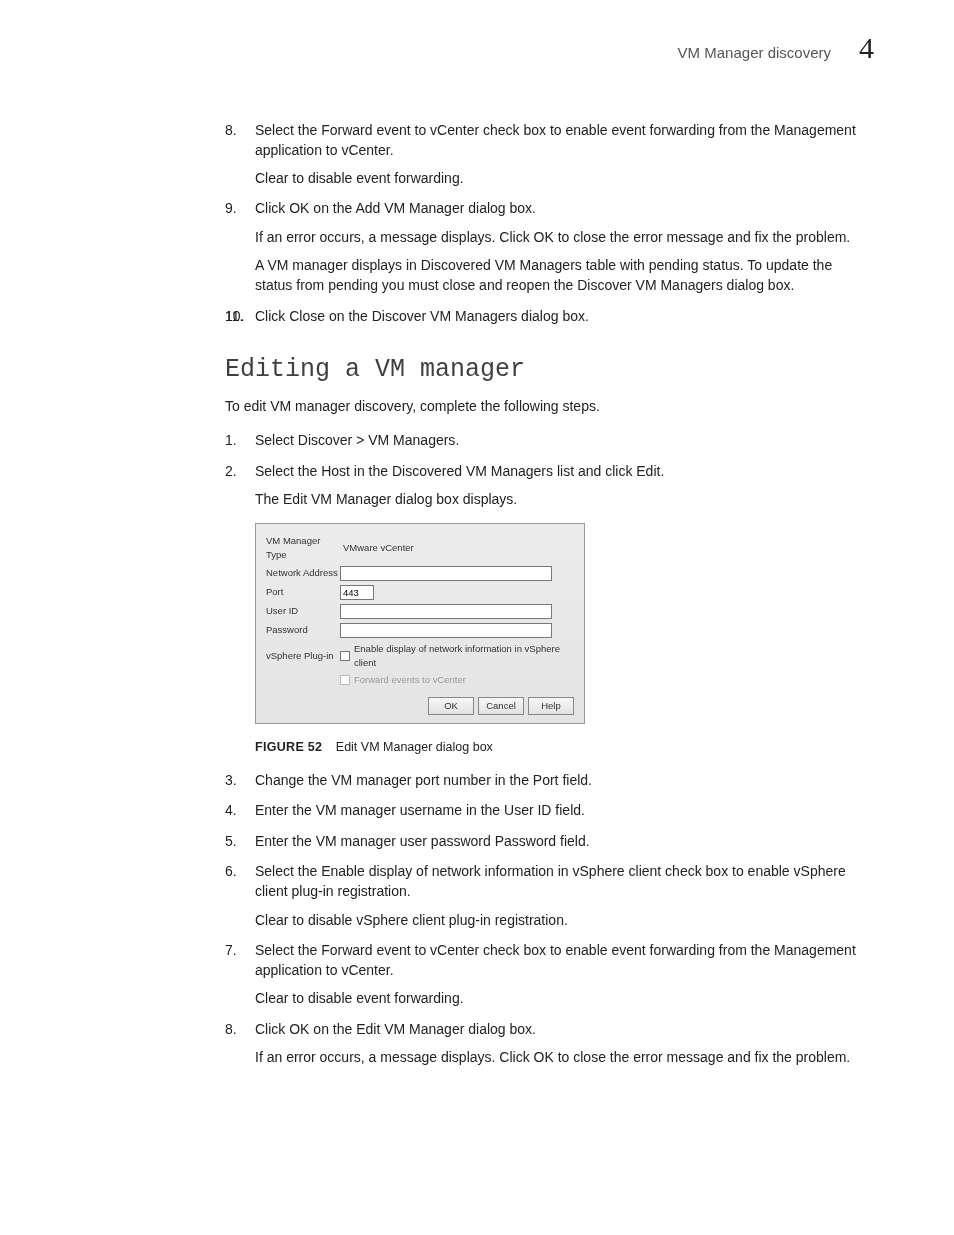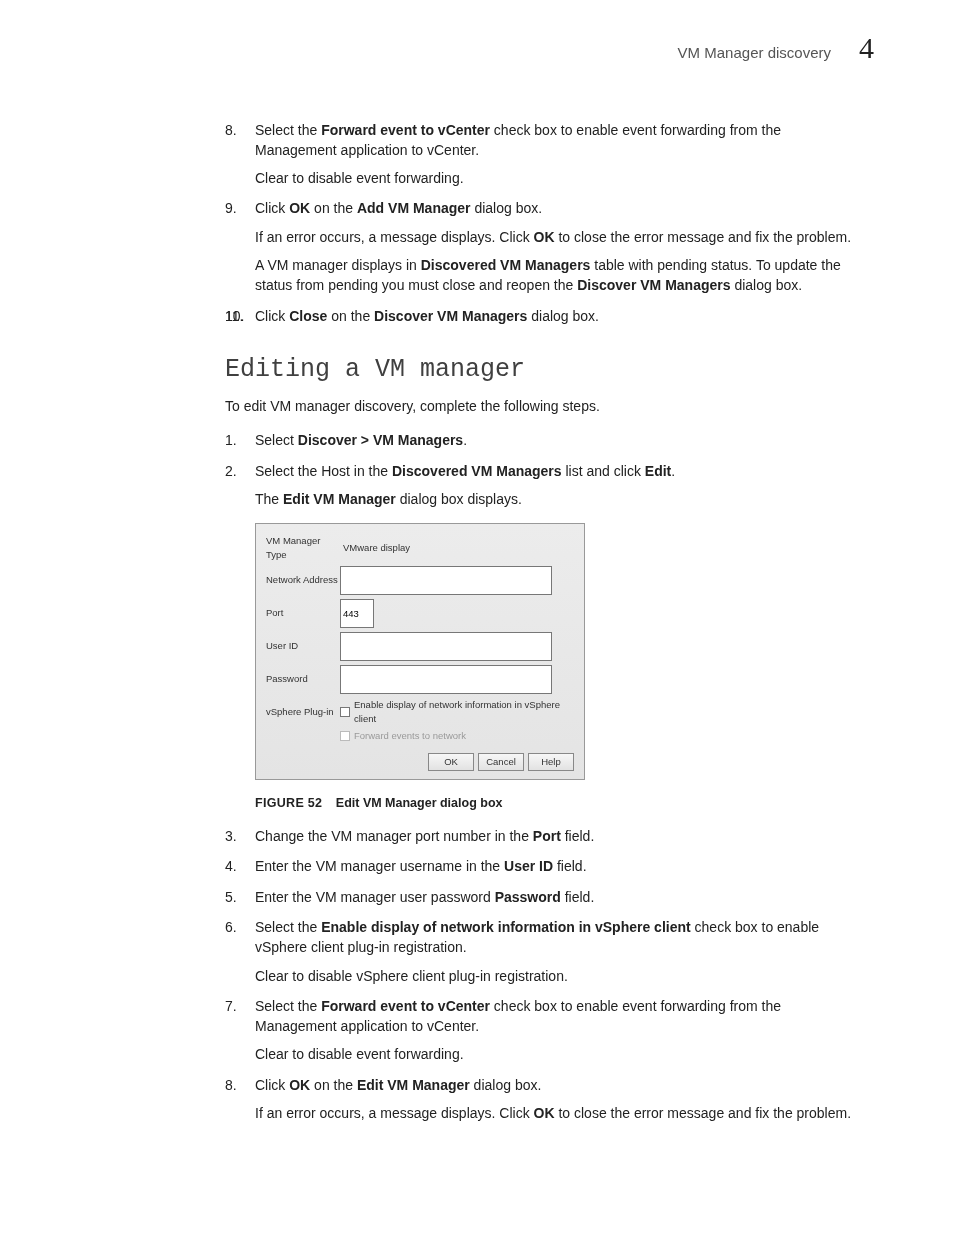--- a/index.html
+++ b/index.html
@@ -5,29 +5,29 @@
 html,body{margin:0;padding:0;background:#fff;font-family:Arial,Helvetica,sans-serif;color:#222;font-size:14px;line-height:1.45}
 .page{width:954px;min-height:1235px;box-sizing:border-box;padding:26px 80px 60px 80px;position:relative}
 .hdr{display:flex;justify-content:flex-end;align-items:baseline;gap:28px;margin-bottom:50px}
 .hdr-title{font-size:15px;color:#555}
 .hdr-num{font-family:Georgia,"Times New Roman",serif;font-size:30px;font-weight:400}
 .content{margin-left:145px;margin-right:10px}
 ol.top{list-style:none;margin:0;padding:0}
 ol.top>li{position:relative;padding-left:30px;margin-bottom:10px}
 ol.top>li>.num{position:absolute;left:0;top:0}
 ol.top p{margin:8px 0 0 0}
-.b{font-weight:700}
+.b{font-weight:400}
 h2{font-family:Liberation Mono, monospace;font-weight:400;font-size:25px;margin:26px 0 8px 0;color:#404040}
 .intro{margin:4px 0 14px 0}
 .figwrap{margin:14px 0 10px 30px}
 .dlg{width:308px;background:linear-gradient(#ececec,#e4e4e4);border:1px solid #999;padding:10px 10px 8px 10px;font-size:9.5px;color:#333}
 .dlg .row{display:flex;align-items:center;margin-bottom:4px}
 .dlg .lab{width:74px;flex:0 0 74px}
 .dlg .val-ro{border:1px solid transparent;padding:0 2px}
-.dlg input.tx{border:1px solid #777;background:#fff;height:29px;padding:0 2px;font-size:9.5px;box-sizing:border-box}
+.dlg input.tx{border:1px solid #777;background:#fff;height:15px;padding:0 2px;font-size:9.5px;box-sizing:border-box}
 .dlg .w-long{width:212px}
 .dlg .w-short{width:34px}
 .dlg .cb{width:10px;height:10px;border:1px solid #777;background:#fff;margin-right:4px;flex:0 0 10px;box-sizing:border-box}
 .dlg .dim{color:#9a9a9a}
 .dlg .btns{display:flex;justify-content:flex-end;gap:4px;margin-top:10px}
 .dlg .btn{border:1px solid #888;background:linear-gradient(#f7f7f7,#e2e2e2);font-size:9.5px;padding:1px 0;width:44px;text-align:center;cursor:pointer}
 .figcap{font-size:12.5px;margin:14px 0 14px 30px}
 .figcap .flab{font-weight:700;letter-spacing:.3px;margin-right:10px}
 </style>
 </head>
@@ -53,21 +53,21 @@
 
     <ol class="top" id="listBpre">
         <li><span class="num">1.</span><span><span>Select </span><span class="b">Discover &gt; VM Managers</span><span>.</span></span></li>
         <li><span class="num">2.</span><span><span>Select the Host in the </span><span class="b">Discovered VM Managers</span><span> list and click </span><span class="b">Edit</span><span>.</span></span><p><span>The </span><span class="b">Edit VM Manager</span><span> dialog box displays.</span></p></li>
       </ol>
 
     <div class="figwrap">
       <div class="dlg">
         <div class="row">
           <span class="lab">VM Manager Type</span>
-          <span class="val-ro">VMware display</span>
+          <span class="val-ro">VMware vCenter</span>
         </div>
         <div class="row">
           <span class="lab">Network Address</span>
           <input class="tx w-long" value="" style="">
         </div>
         <div class="row">
           <span class="lab">Port</span>
           <input class="tx w-short" value="443" style="">
         </div>
         <div class="row">
@@ -79,21 +79,21 @@
           <input class="tx w-long" type="password" value="" style="">
         </div>
         <div class="row">
           <span class="lab">vSphere Plug-in</span>
           <span class="cb"></span>
           <span>Enable display of network information in vSphere client</span>
         </div>
         <div class="row">
           <span class="lab"></span>
           <span class="cb dim" style="border-color:#bbb"></span>
-          <span class="dim">Forward events to network</span>
+          <span class="dim">Forward events to vCenter</span>
         </div>
         <div class="btns">
           <div class="btn">OK</div>
           <div class="btn">Cancel</div>
           <div class="btn">Help</div>
         </div>
       </div>
     </div>
 
     <div class="figcap">

